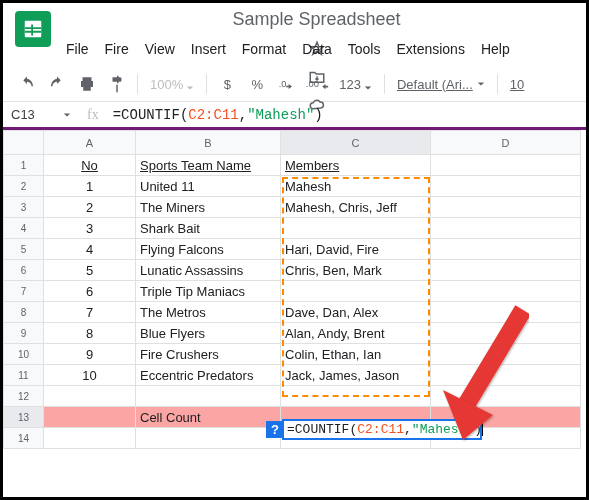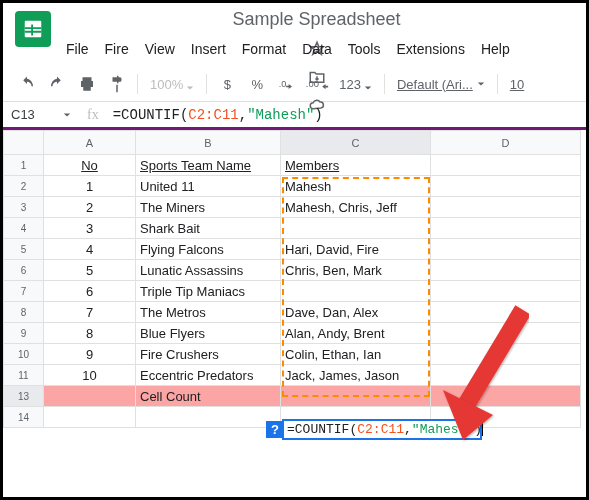--- a/index.html
+++ b/index.html
@@ -253,20 +253,27 @@
           <td>Colin, Ethan, Ian</td>
           <td></td>
         </tr>
   <tr>
           <th class="rowh">11</th>
           <td class="center">10</td>
           <td>Eccentric Predators</td>
           <td>Jack, James, Jason</td>
           <td></td>
         </tr>
+  <tr>
+          <th class="rowh">12</th>
+          <td></td>
+          <td></td>
+          <td></td>
+          <td></td>
+        </tr>
   <tr class="row-active">
           <th class="rowh sel">13</th>
           <td></td>
           <td class="bold">Cell Count</td>
           <td></td>
           <td></td>
         </tr>
   <tr>
           <th class="rowh">14</th>
           <td></td>

